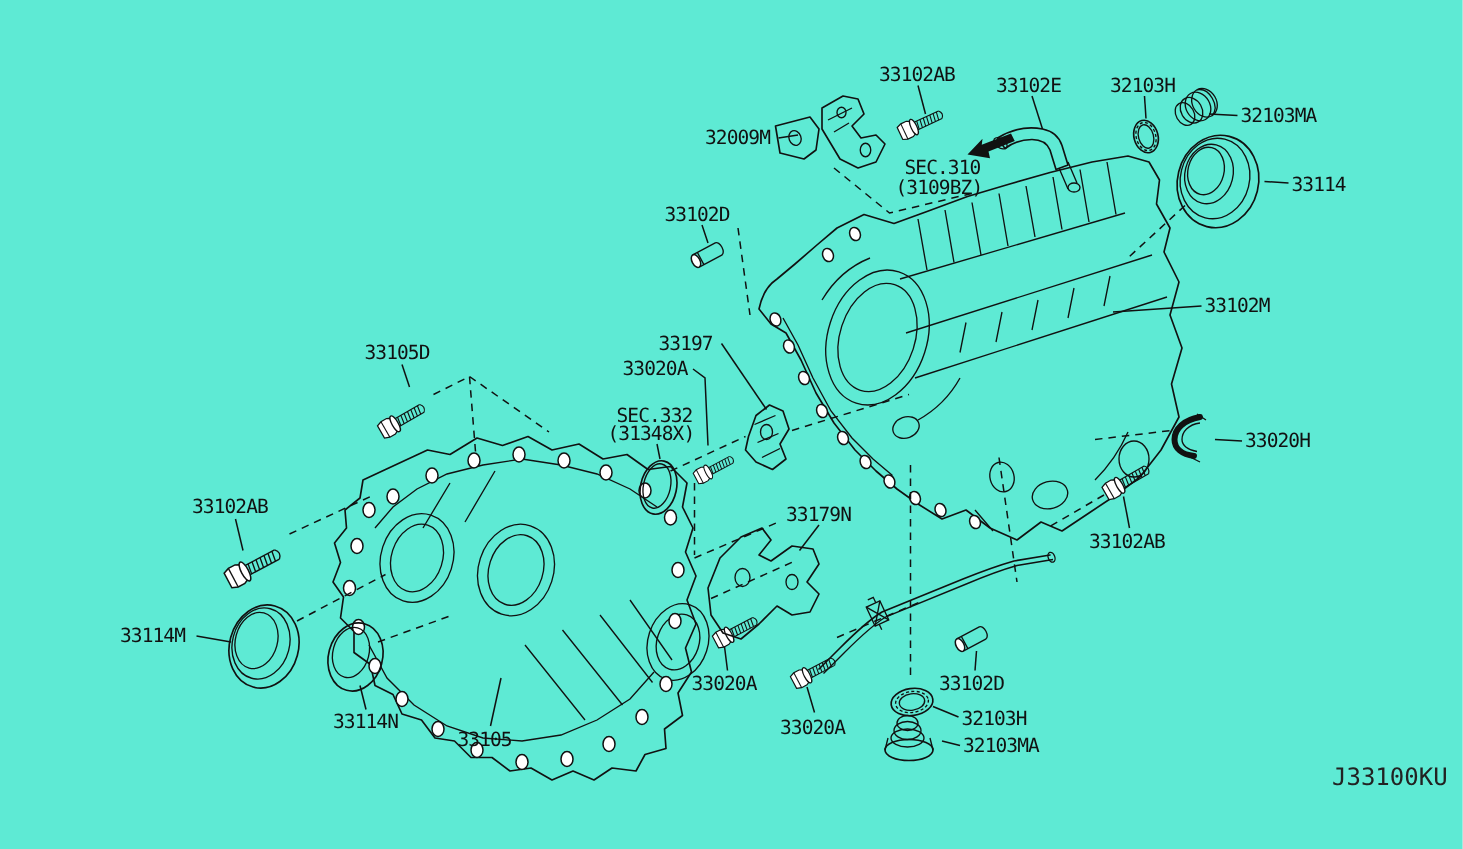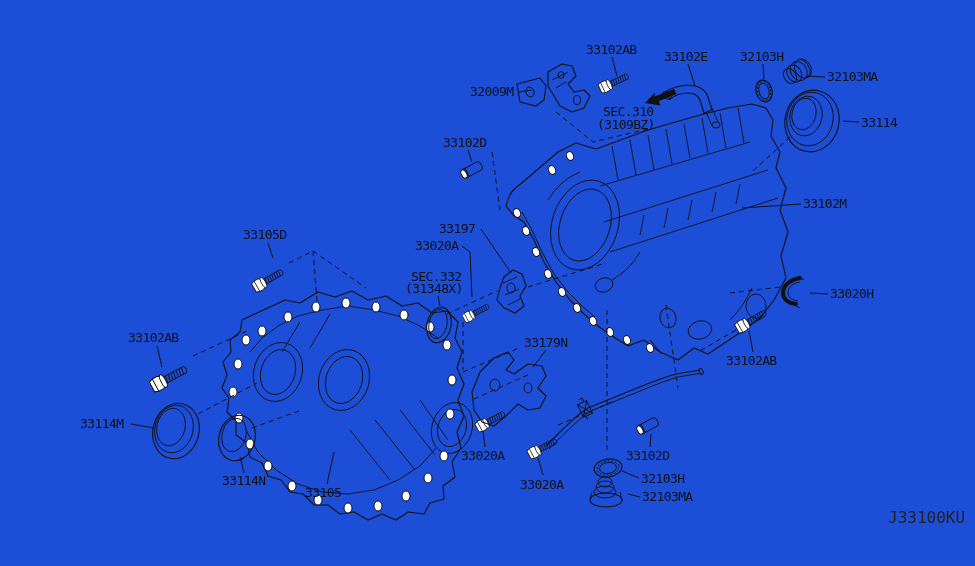--- a/index.html
+++ b/index.html
@@ -1,16 +1,16 @@
 <!DOCTYPE html>
 <html><head>
 <meta charset="utf-8">
 <style>
   html,body{margin:0;padding:0;background:#e8e8e8;}
-  #stage{position:relative;width:975px;height:566px;background:#1d4ed8;overflow:hidden;
+  #stage{position:relative;width:975px;height:566px;background:#5eead4;overflow:hidden;
          font-family:"DejaVu Sans Mono","Liberation Mono",monospace;}
   svg{position:absolute;left:0;top:0;}
   .ln{stroke:#111;stroke-width:1.1;fill:none;stroke-linecap:round;stroke-linejoin:round;}
   .thin{stroke:#111;stroke-width:0.9;fill:none;}
   .dash{stroke:#111;stroke-width:1;fill:none;stroke-dasharray:5,4;}
   .lead{stroke:#111;stroke-width:1;fill:none;}
   .hole{stroke:#111;stroke-width:1;fill:#fff;}
   .lbl{font-family:"DejaVu Sans Mono","Liberation Mono",monospace;font-size:13px;fill:#111;letter-spacing:-0.6px;}
   .code{font-family:"DejaVu Sans Mono","Liberation Mono",monospace;font-size:16px;fill:#222;letter-spacing:0;}
   .blk{fill:#111;stroke:none;}

